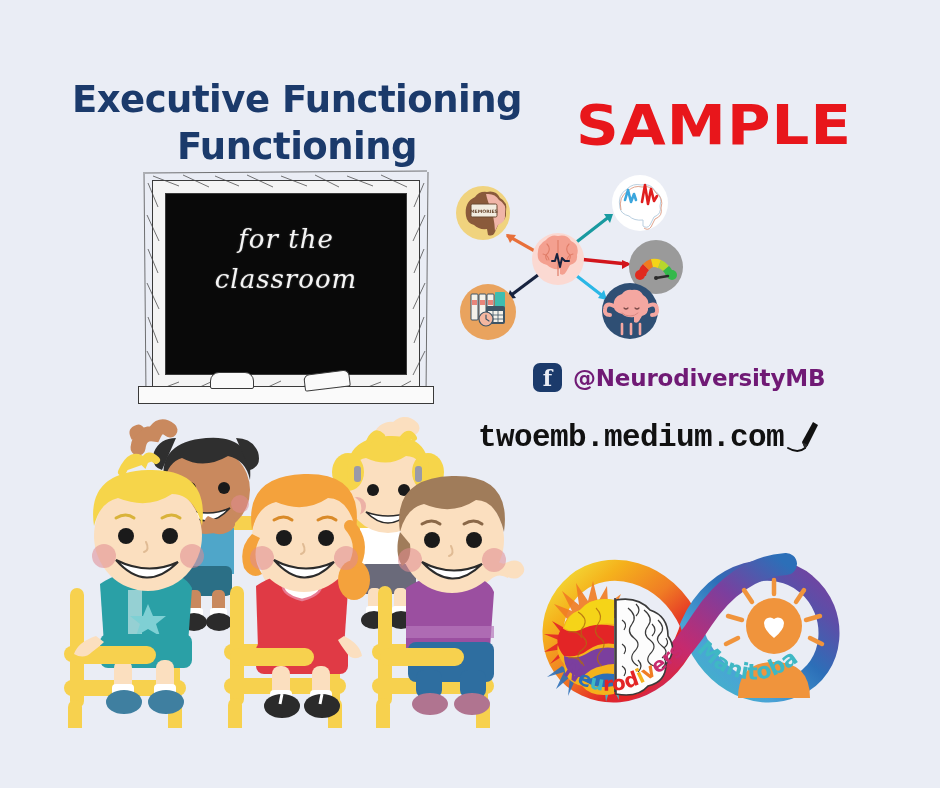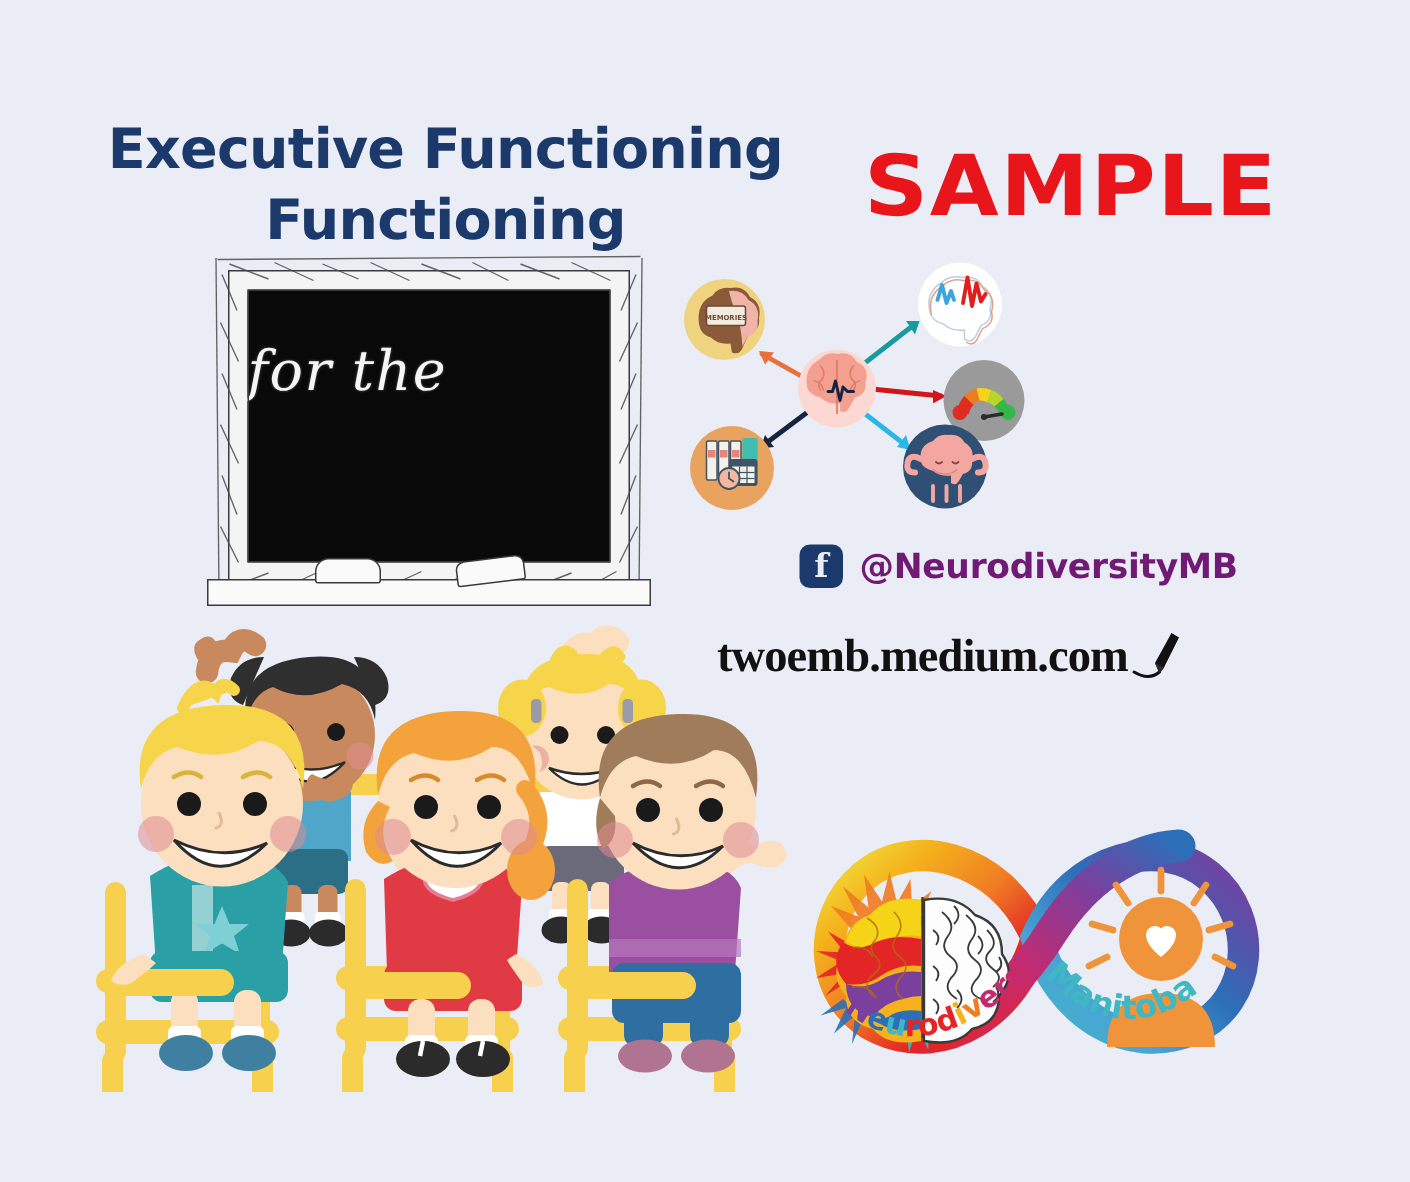--- a/index.html
+++ b/index.html
@@ -87,24 +87,25 @@
   }
   .cb-grain {
     position: absolute;
     inset: -13px;
     pointer-events: none;
   }
   .cb-text {
     position: absolute;
     left: 0; right: 0;
     top: 26px;
+    text-align: center;
     color: #f5f5f5;
     font-family: "DejaVu Serif", serif;
     font-style: italic;
-    font-size: 37px;
+    font-size: 26px;
     line-height: 1.55;
     text-shadow: 0 0 2px rgba(255,255,255,0.35);
     letter-spacing: 1px;
   }
   .cb-ledge {
     position: absolute;
     left: -14px;
     right: -14px;
     bottom: -16px;
     height: 18px;
@@ -168,21 +169,21 @@
     white-space: nowrap;
   }
   #medium-row {
     position: absolute;
     left: 478px;
     top: 418px;
     display: flex;
     align-items: center;
   }
   #medium-url {
-    font-family: Liberation Serif, serif;
+    font-family: Liberation Mono, monospace;
     font-weight: bold;
     font-size: 31px;
     color: #111111;
     letter-spacing: -0.6px;
     white-space: nowrap;
   }
   #pen-icon {
     margin-left: 2px;
   }
 
@@ -215,20 +216,21 @@
     <span id="title-line-1">Executive Functioning</span>
     <span id="title-line-2">Functioning</span>
   </div>
 
   <div id="sample-watermark">SAMPLE</div>
 
   <div id="chalkboard">
     <div class="cb-frame">
       <div class="cb-text">
         <div>for the</div>
+        <div>classroom</div>
       </div>
     </div>
     <svg class="cb-grain" width="294" height="234" viewBox="0 0 294 234">
       <g stroke="#4a4a4a" stroke-width="0.9" fill="none" opacity="0.85">
         <path d="M6 6 L288 4"></path>
           <path d="M4 228 L290 230"></path>
         <path d="M5 5 L7 229"></path>
           <path d="M289 5 L287 229"></path>
         <path d="M14 9 L40 19 M44 8 L70 20 M76 9 L100 19 M108 8 L134 20 M142 9 L168 19 M176 8 L200 20 M208 9 L234 19 M242 8 L268 20"></path>
         <path d="M14 225 L40 215 M48 226 L74 214 M82 225 L106 215 M116 226 L142 214 M150 225 L176 215 M184 226 L208 214 M216 225 L242 215 M250 226 L272 214"></path>

